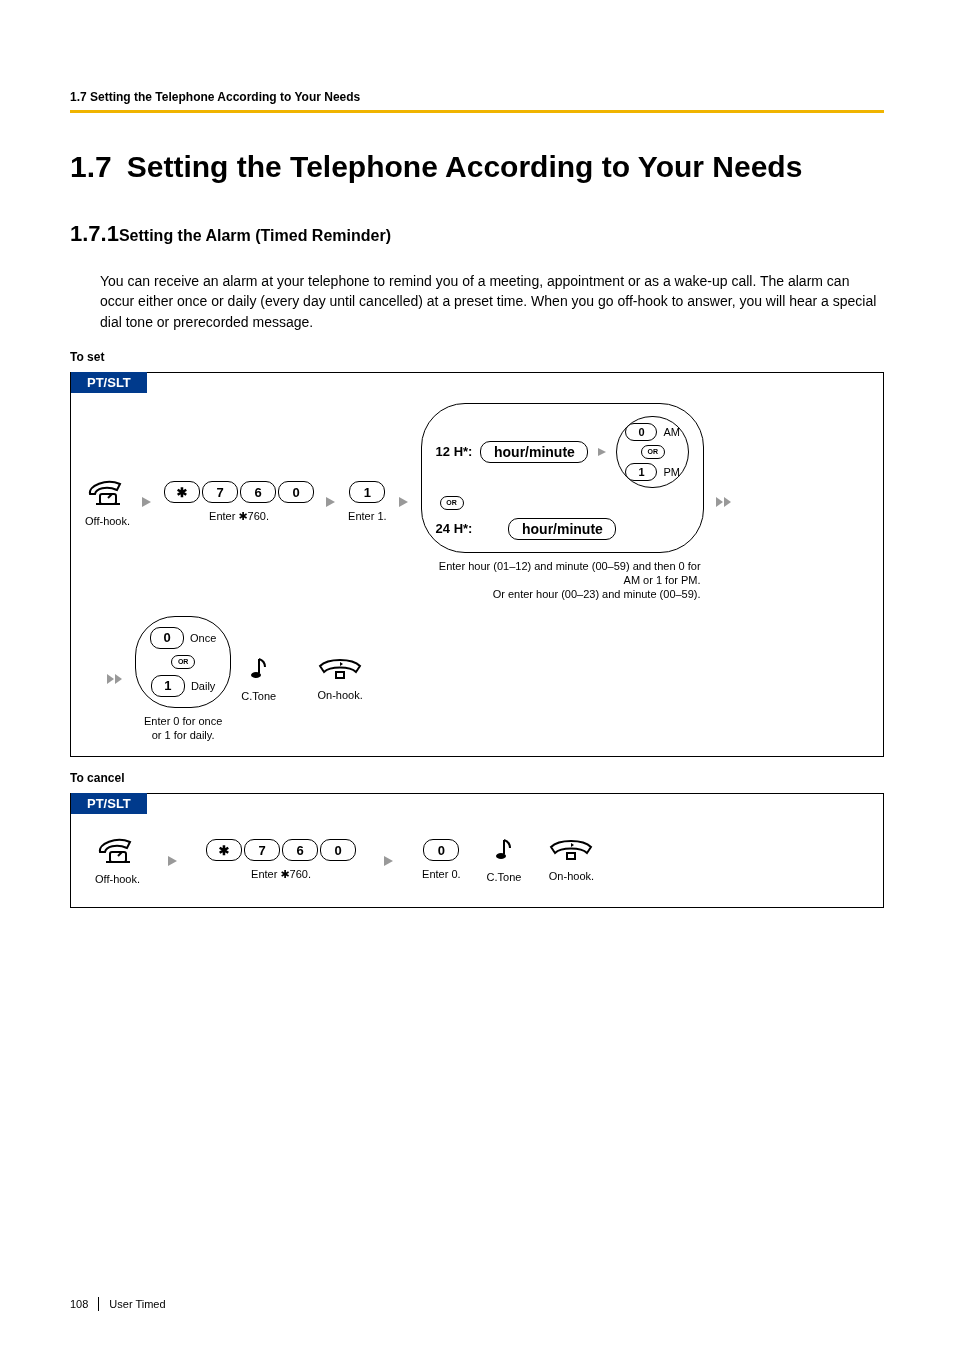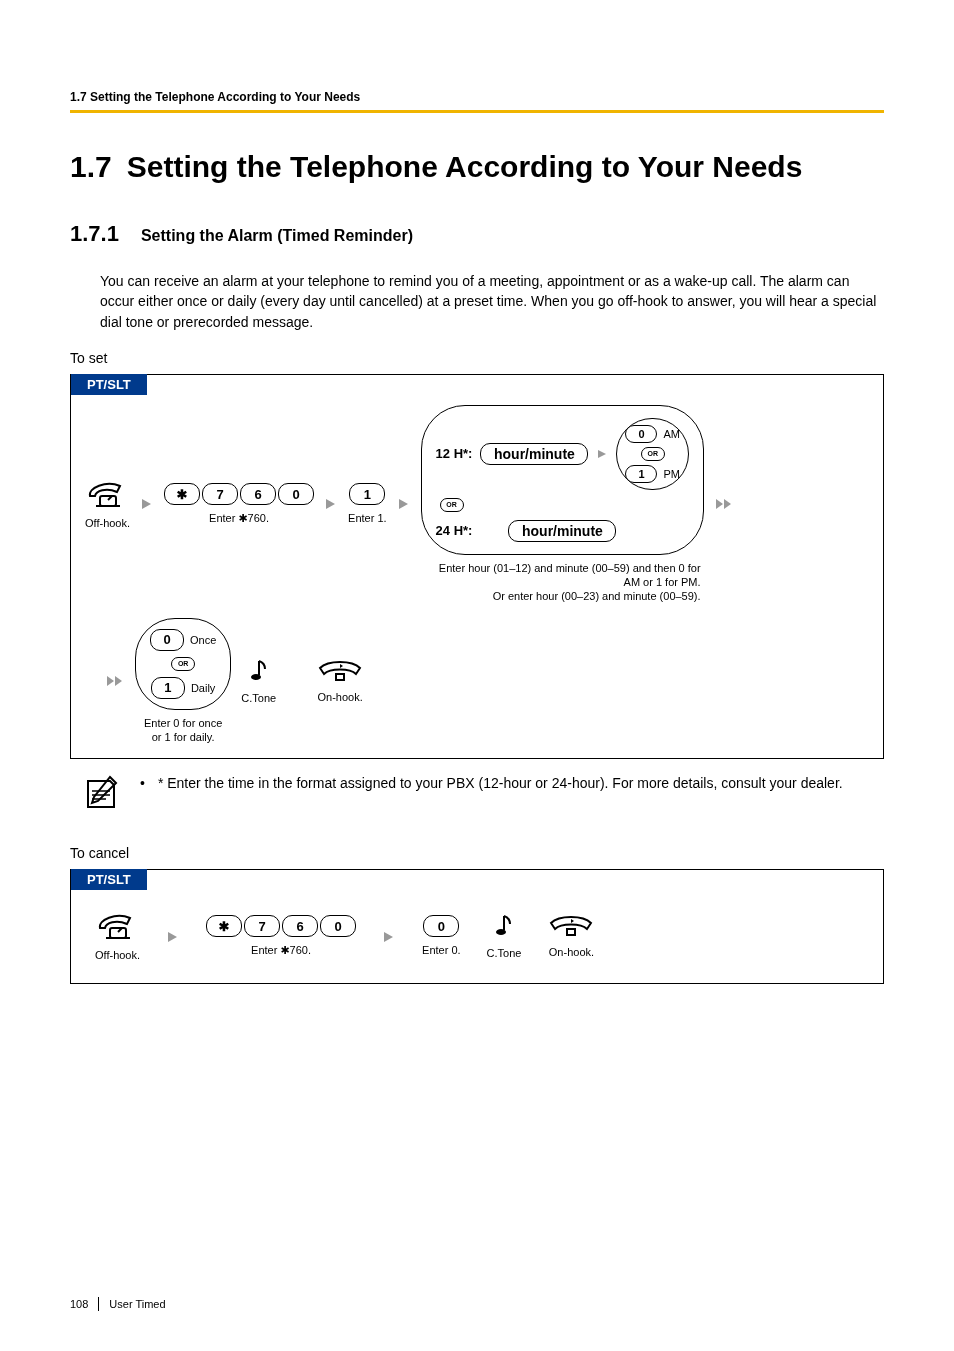--- a/index.html
+++ b/index.html
@@ -32,39 +32,38 @@
     font-weight: bold;
   }
   .h1-title {
     font-size: 30px;
     font-weight: bold;
     line-height: 1.2;
   }
   .h2-row {
     display: flex;
     align-items: baseline;
-    gap: 22px;
     margin-top: 36px;
   }
   .h2-num {
     font-size: 22px;
     font-weight: bold;
   }
   .h2-title {
     font-size: 16px;
     font-weight: bold;
   }
   .intro {
     margin: 24px 0 18px 30px;
     font-size: 14px;
     line-height: 1.45;
   }
   .sub-h {
-    font-size: 14px;
-    font-weight: normal;
+    font-size: 12px;
+    font-weight: bold;
     margin: 0 0 8px 0;
   }
   .proc-box {
     border: 1px solid #000;
     padding: 0 14px 14px 14px;
     margin-bottom: 14px;
   }
   .pill {
     display: inline-block;
     background: #003a8c;
@@ -316,33 +315,20 @@
             <path d="M4 10 C 12 2, 36 2, 44 10 L40 16 C 34 10, 14 10, 8 16 Z" fill="none" stroke="#000" stroke-width="2"></path>
             <path d="M20 16 h8 v6 h-8 z" fill="none" stroke="#000" stroke-width="2"></path>
             <path d="M24 10 v-4 l3 2 z" fill="#000"></path>
           </svg>
         </span>
         <span class="caption">On-hook.</span>
       </div>
     </div>
   </div>
 
-  <div class="note-row">
-    <span class="note-icon">
-      <svg width="42" height="42" viewBox="0 0 42 42">
-        <path d="M8 8 h22 l4 4 v22 h-26 z" fill="none" stroke="#000" stroke-width="2"></path>
-        <path d="M12 18 h18 M12 22 h18 M12 26 h14" stroke="#000" stroke-width="1.5"></path>
-        <path d="M30 4 l6 6 -18 18 -6 2 2 -6 z" fill="none" stroke="#000" stroke-width="2"></path>
-      </svg>
-    </span>
-    <div class="note-text">
-      <span style="display:inline-block;width:14px;">•</span>
-      <span>* Enter the time in the format assigned to your PBX (12-hour or 24-hour). For more details, consult your dealer.</span>
-    </div>
-  </div>
 
   <div class="sub-h">To cancel</div>
 
   <div class="proc-box">
     <span class="pill">PT/SLT</span>
 
     <div class="flow" style="justify-content:flex-start; gap:26px; padding:10px 10px 6px 10px;">
       <div class="step-col">
         <span class="phone-icon">
           <svg width="44" height="32" viewBox="0 0 44 32">

